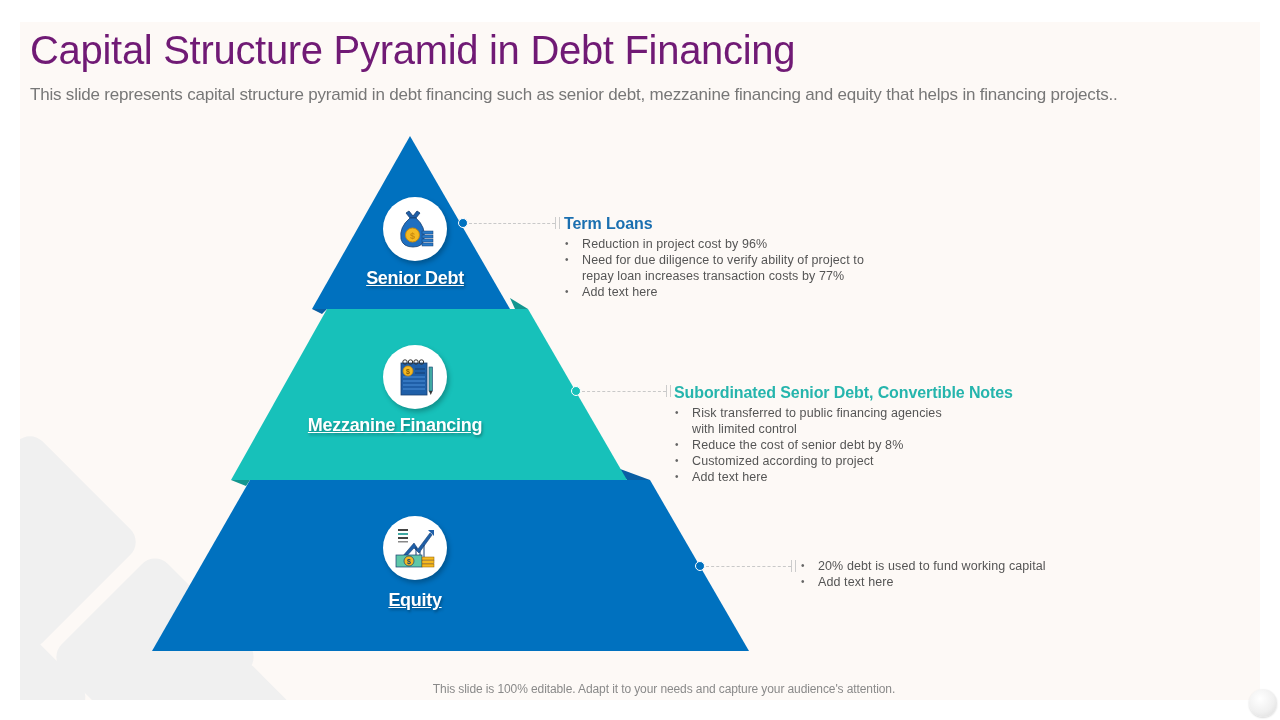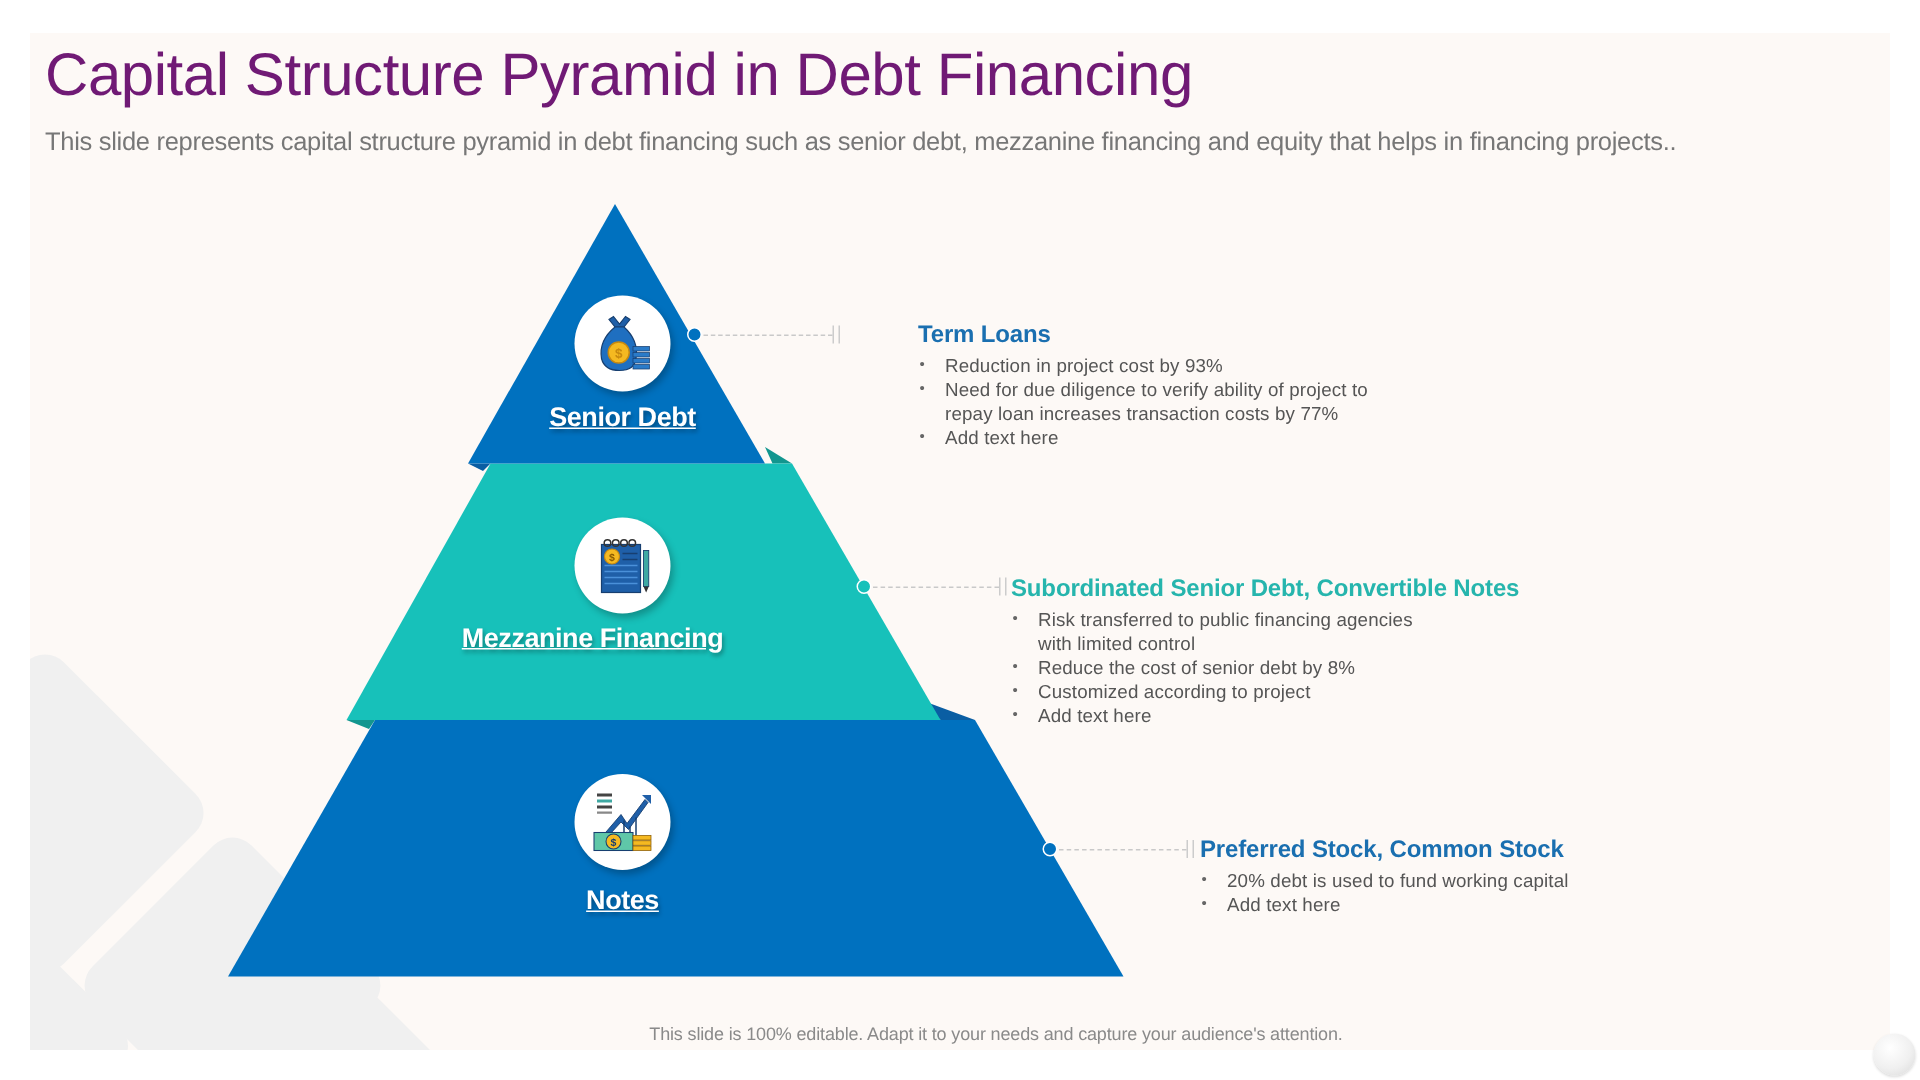--- a/index.html
+++ b/index.html
@@ -144,55 +144,54 @@
     <line x1="28" y1="26" x2="28" y2="32" stroke="#173f70" stroke-width="1"></line>
     <line x1="32" y1="20" x2="32" y2="32" stroke="#173f70" stroke-width="1"></line>
     <rect x="4" y="30" width="26" height="12" fill="#5fc7a8" stroke="#173f70" stroke-width="0.7"></rect>
     <circle cx="17" cy="36" r="5" fill="#f5b921" stroke="#173f70" stroke-width="0.7"></circle>
     <text x="17" y="39" font-size="7" text-anchor="middle" fill="#173f70" font-family="Liberation Sans, sans-serif" font-weight="bold">$</text>
     <rect x="30" y="32" width="12" height="3" fill="#f5b921" stroke="#8a5a00" stroke-width="0.5"></rect>
     <rect x="30" y="35.5" width="12" height="3" fill="#f5b921" stroke="#8a5a00" stroke-width="0.5"></rect>
     <rect x="30" y="39" width="12" height="3" fill="#f5b921" stroke="#8a5a00" stroke-width="0.5"></rect>
   </svg>
 </div>
-<div class="tier-label" style="left:415px; top:590px;">Notes</div>
+<div class="tier-label" style="left:415px; top:590px;">Equity</div>
 
 <div class="dot" style="left:458px; top:218px; background:#0071bf;"></div>
 <div class="connector" style="left:469px; top:223px; width:86px;"></div>
 <div class="bracket" style="left:555px; top:217px;"></div>
 
 <div class="dot" style="left:571px; top:386px; background:#17c1ba;"></div>
 <div class="connector" style="left:582px; top:391px; width:84px;"></div>
 <div class="bracket" style="left:666px; top:385px;"></div>
 
 <div class="dot" style="left:695px; top:561px; background:#0071bf;"></div>
 <div class="connector" style="left:706px; top:566px; width:85px;"></div>
 <div class="bracket" style="left:791px; top:560px;"></div>
 
-<div class="info-block" style="left:564px; top:215px; width:320px;margin-left:48px;">
+<div class="info-block" style="left:564px; top:215px; width:320px;">
   <div class="info-heading" style="color:#1a6fb0;">Term Loans</div>
   <ul class="info-list">
-    <li>Reduction in project cost by 93%</li>
+    <li>Reduction in project cost by 96%</li>
     <li>Need for due diligence to verify ability of project to repay loan increases transaction costs by 77%</li>
     <li>Add text here</li>
   </ul>
 </div>
 
 <div class="info-block" style="left:674px; top:384px; width:290px;">
   <div class="info-heading" style="color:#26b5ad;">Subordinated Senior Debt, Convertible Notes</div>
   <ul class="info-list">
     <li>Risk transferred to public financing agencies with limited control</li>
     <li>Reduce the cost of senior debt by 8%</li>
     <li>Customized according to project</li>
     <li>Add text here</li>
   </ul>
 </div>
 
 <div class="info-block" style="left:800px; top:558px; width:270px;">
-  <div class="info-heading" style="color:#1a6fb0;">Preferred Stock, Common Stock</div>
   <ul class="info-list">
     <li>20% debt is used to fund working capital</li>
     <li>Add text here</li>
   </ul>
 </div>
 
 <div class="footer">This slide is 100% editable. Adapt it to your needs and capture your audience's attention.</div>
 <div class="corner-ball"></div>
 
 </body></html>

